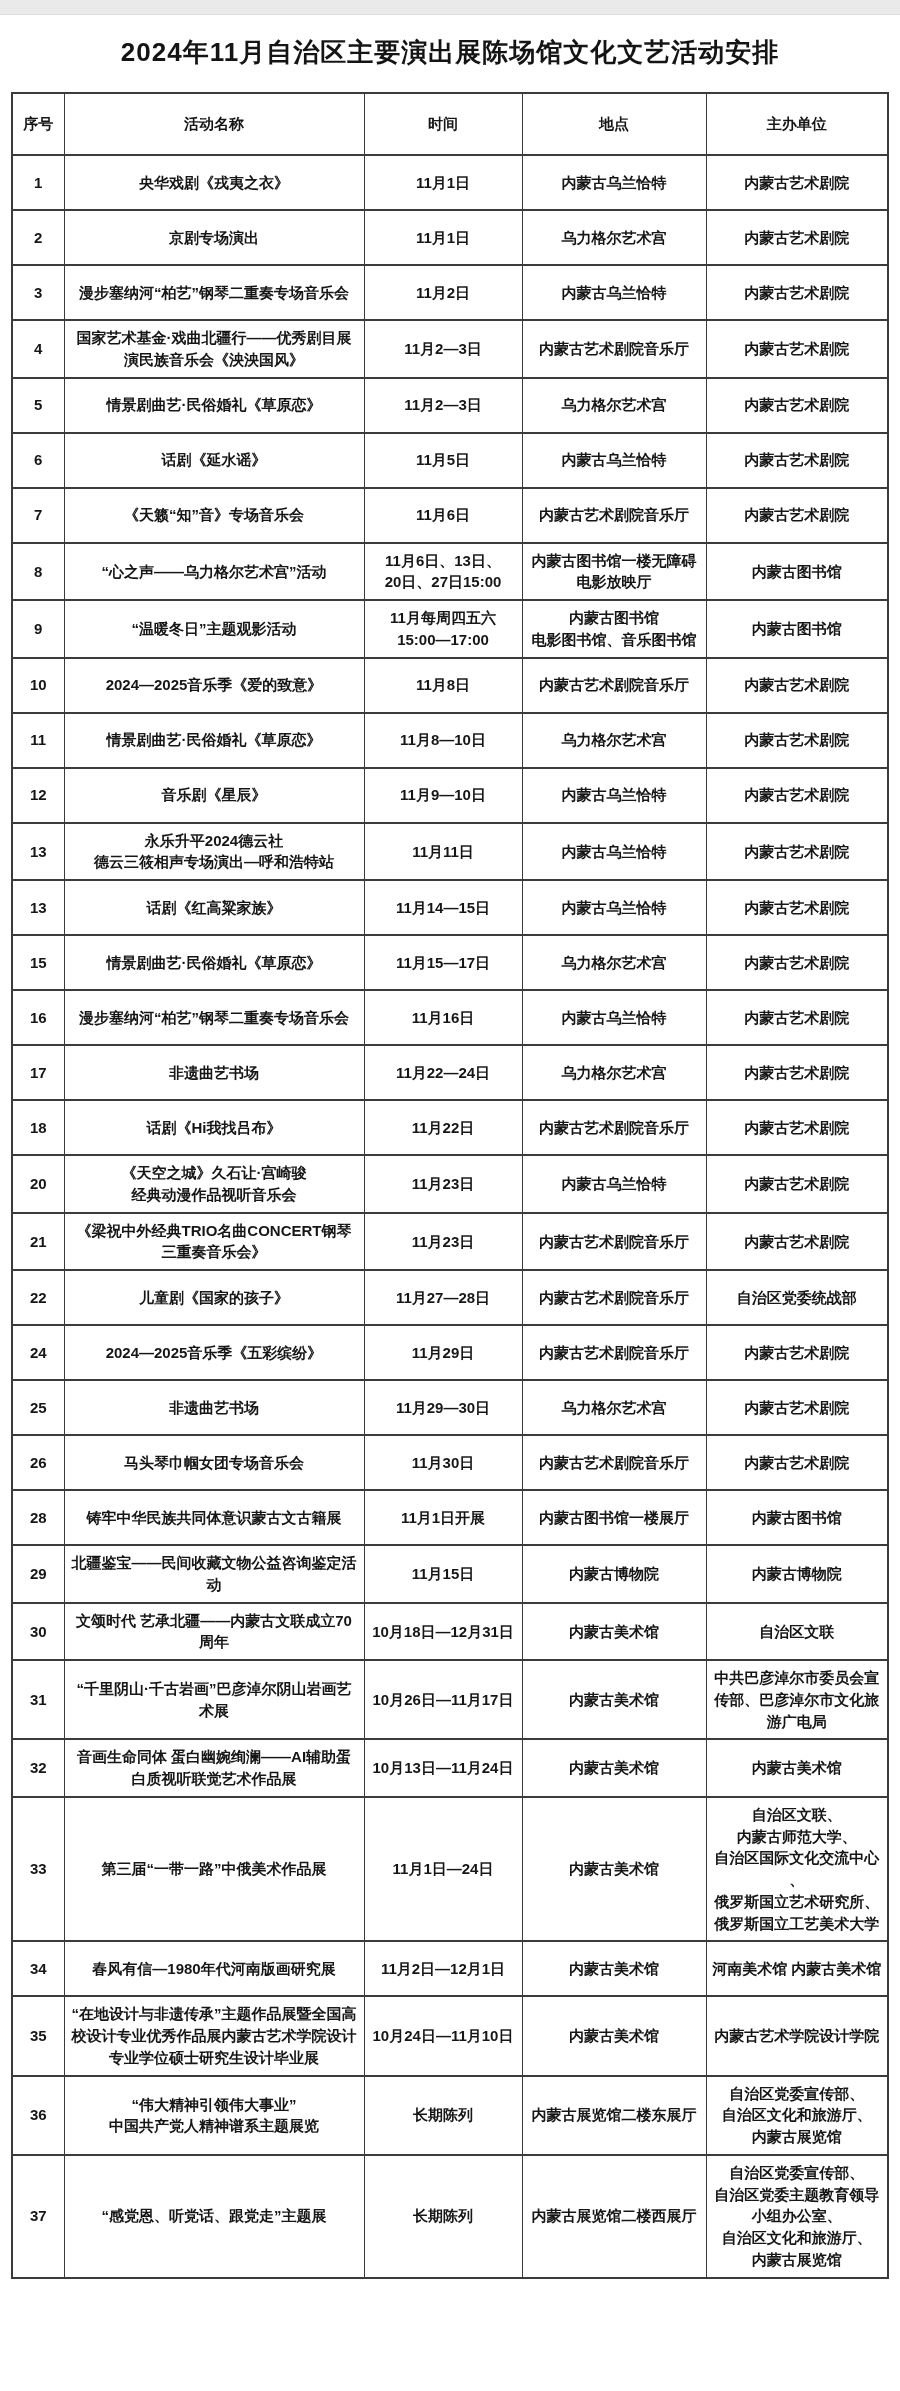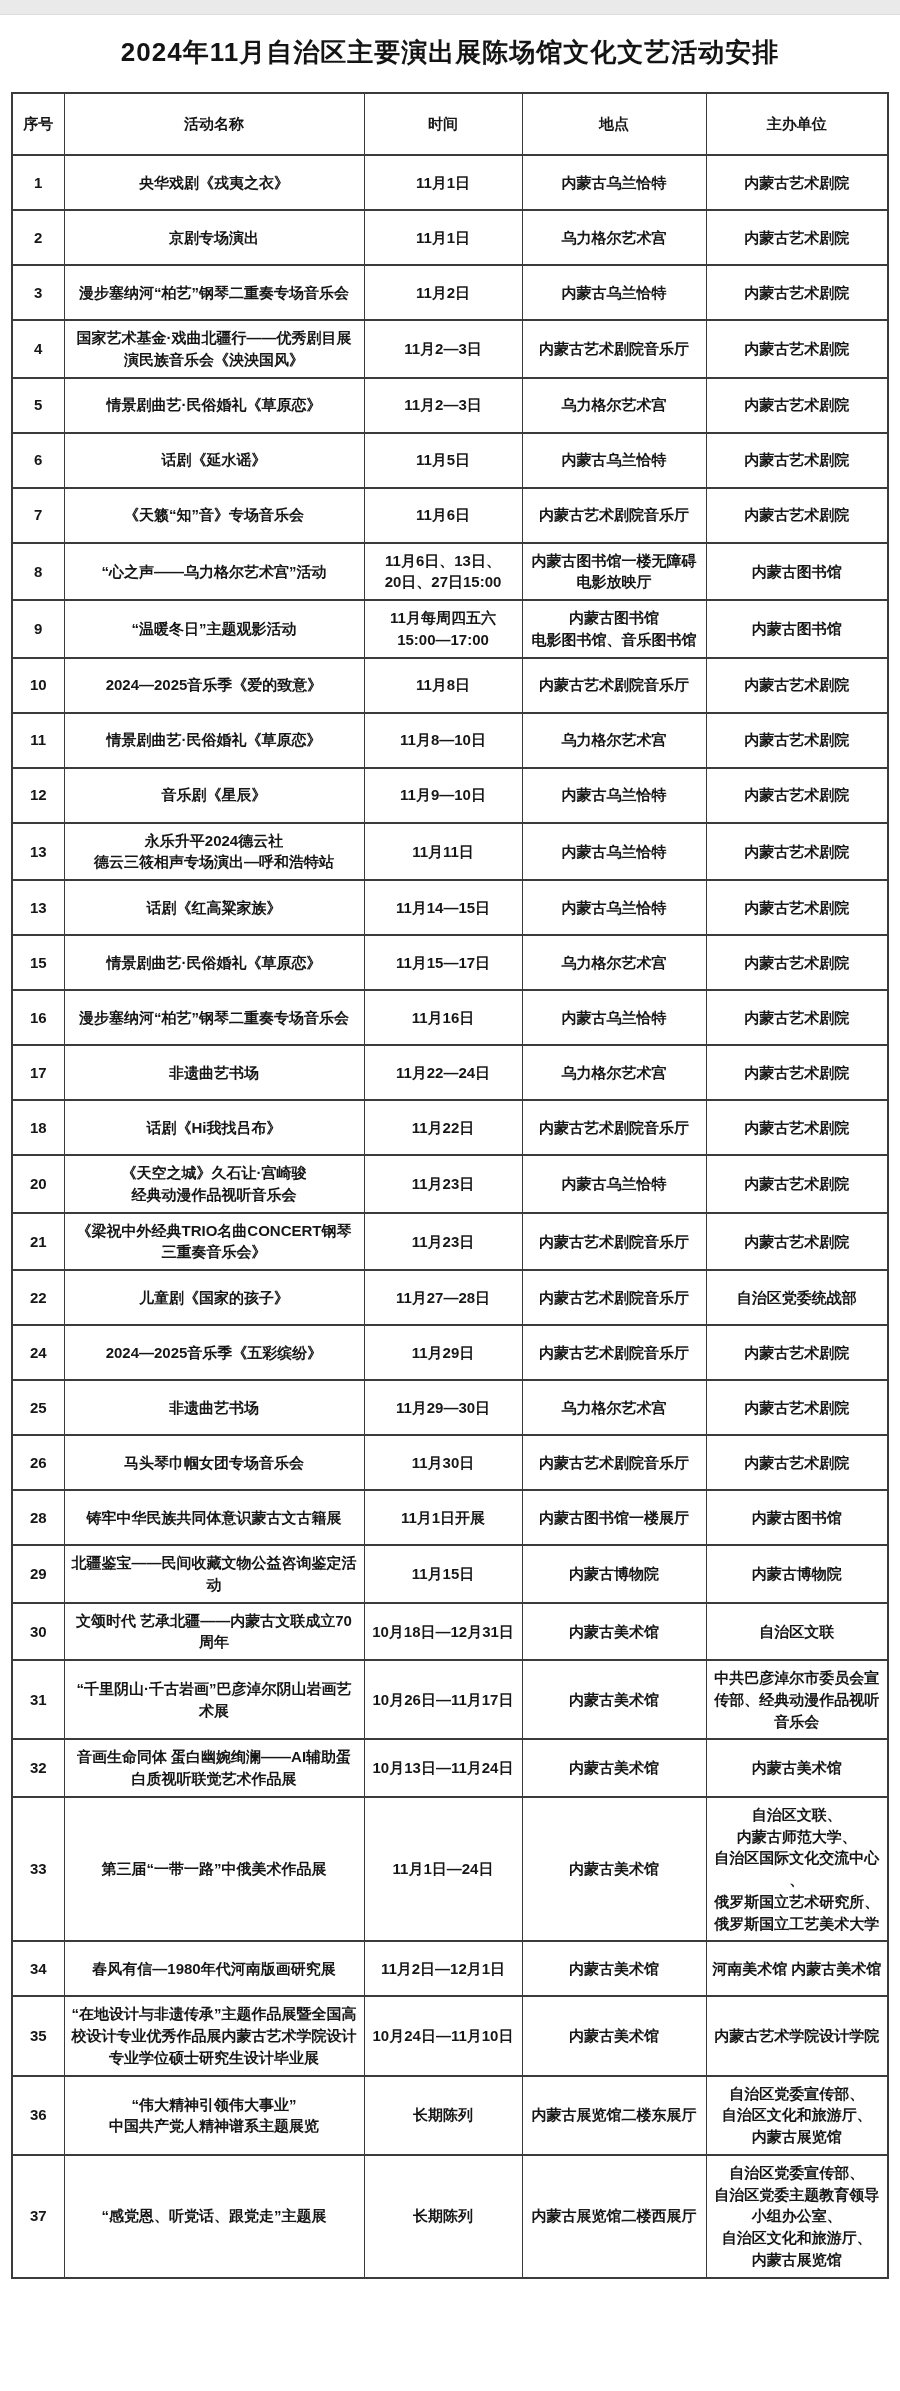--- a/index.html
+++ b/index.html
@@ -269,21 +269,21 @@
         <td>文颂时代 艺承北疆——内蒙古文联成立70周年</td>
         <td>10月18日—12月31日</td>
         <td>内蒙古美术馆</td>
         <td>自治区文联</td>
       </tr>
       <tr>
         <td>31</td>
         <td>“千里阴山·千古岩画”巴彦淖尔阴山岩画艺术展</td>
         <td>10月26日—11月17日</td>
         <td>内蒙古美术馆</td>
-        <td>中共巴彦淖尔市委员会宣传部、经典动漫作品视听音乐会</td>
+        <td>中共巴彦淖尔市委员会宣传部、巴彦淖尔市文化旅游广电局</td>
       </tr>
       <tr>
         <td>32</td>
         <td>音画生命同体 蛋白幽婉绚澜——AI辅助蛋白质视听联觉艺术作品展</td>
         <td>10月13日—11月24日</td>
         <td>内蒙古美术馆</td>
         <td>内蒙古美术馆</td>
       </tr>
       <tr>
         <td>33</td>

